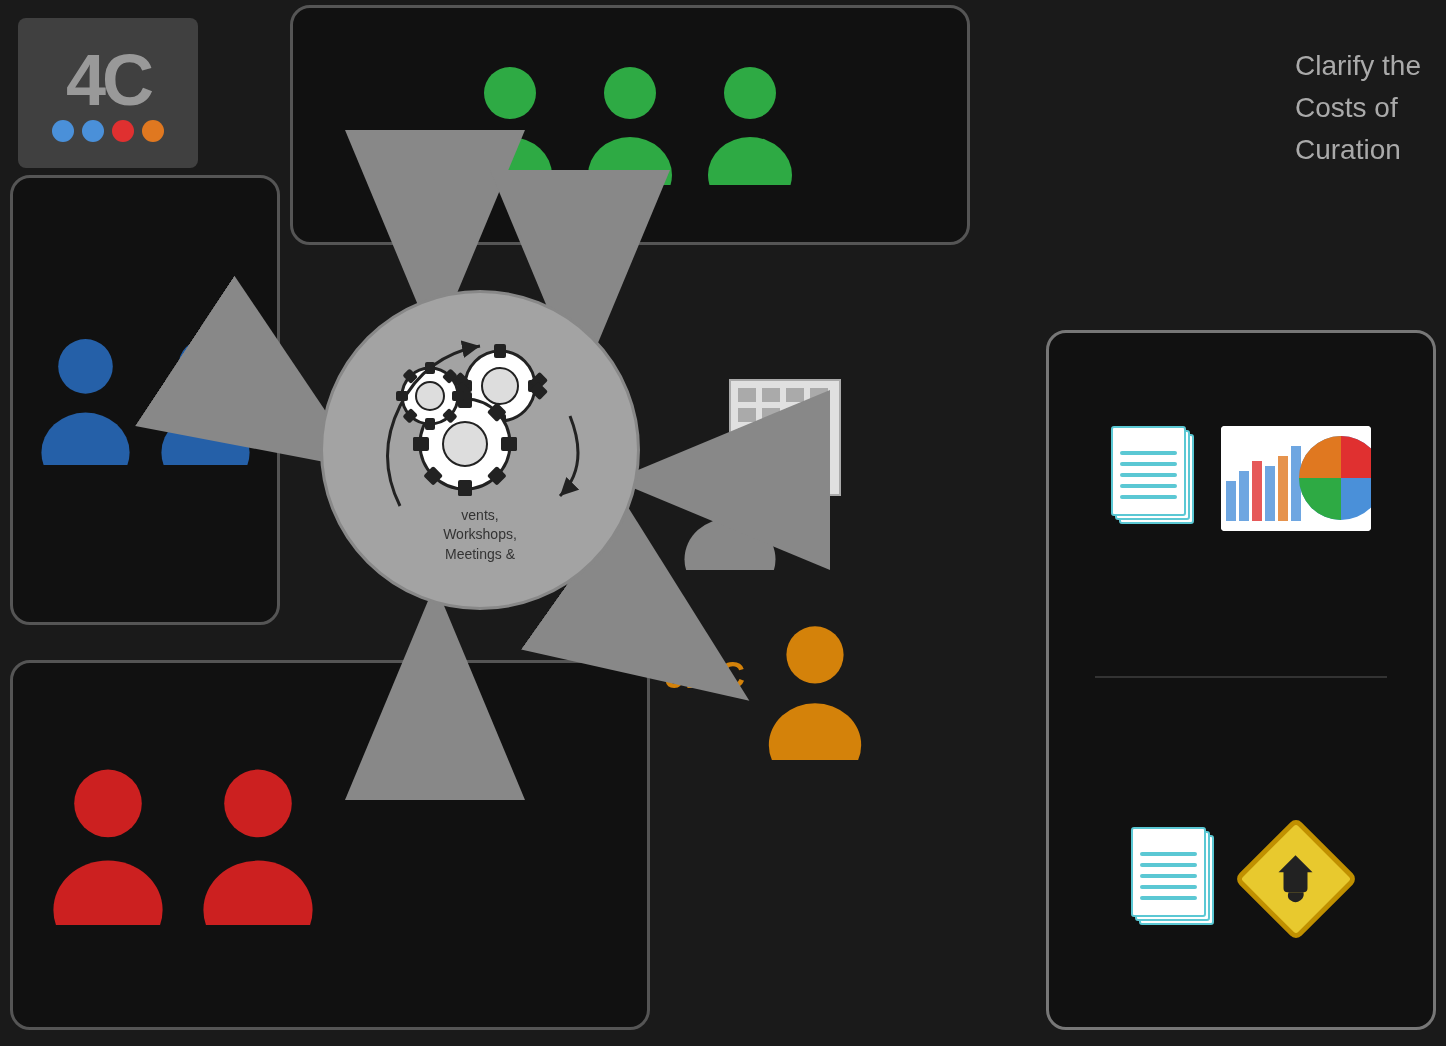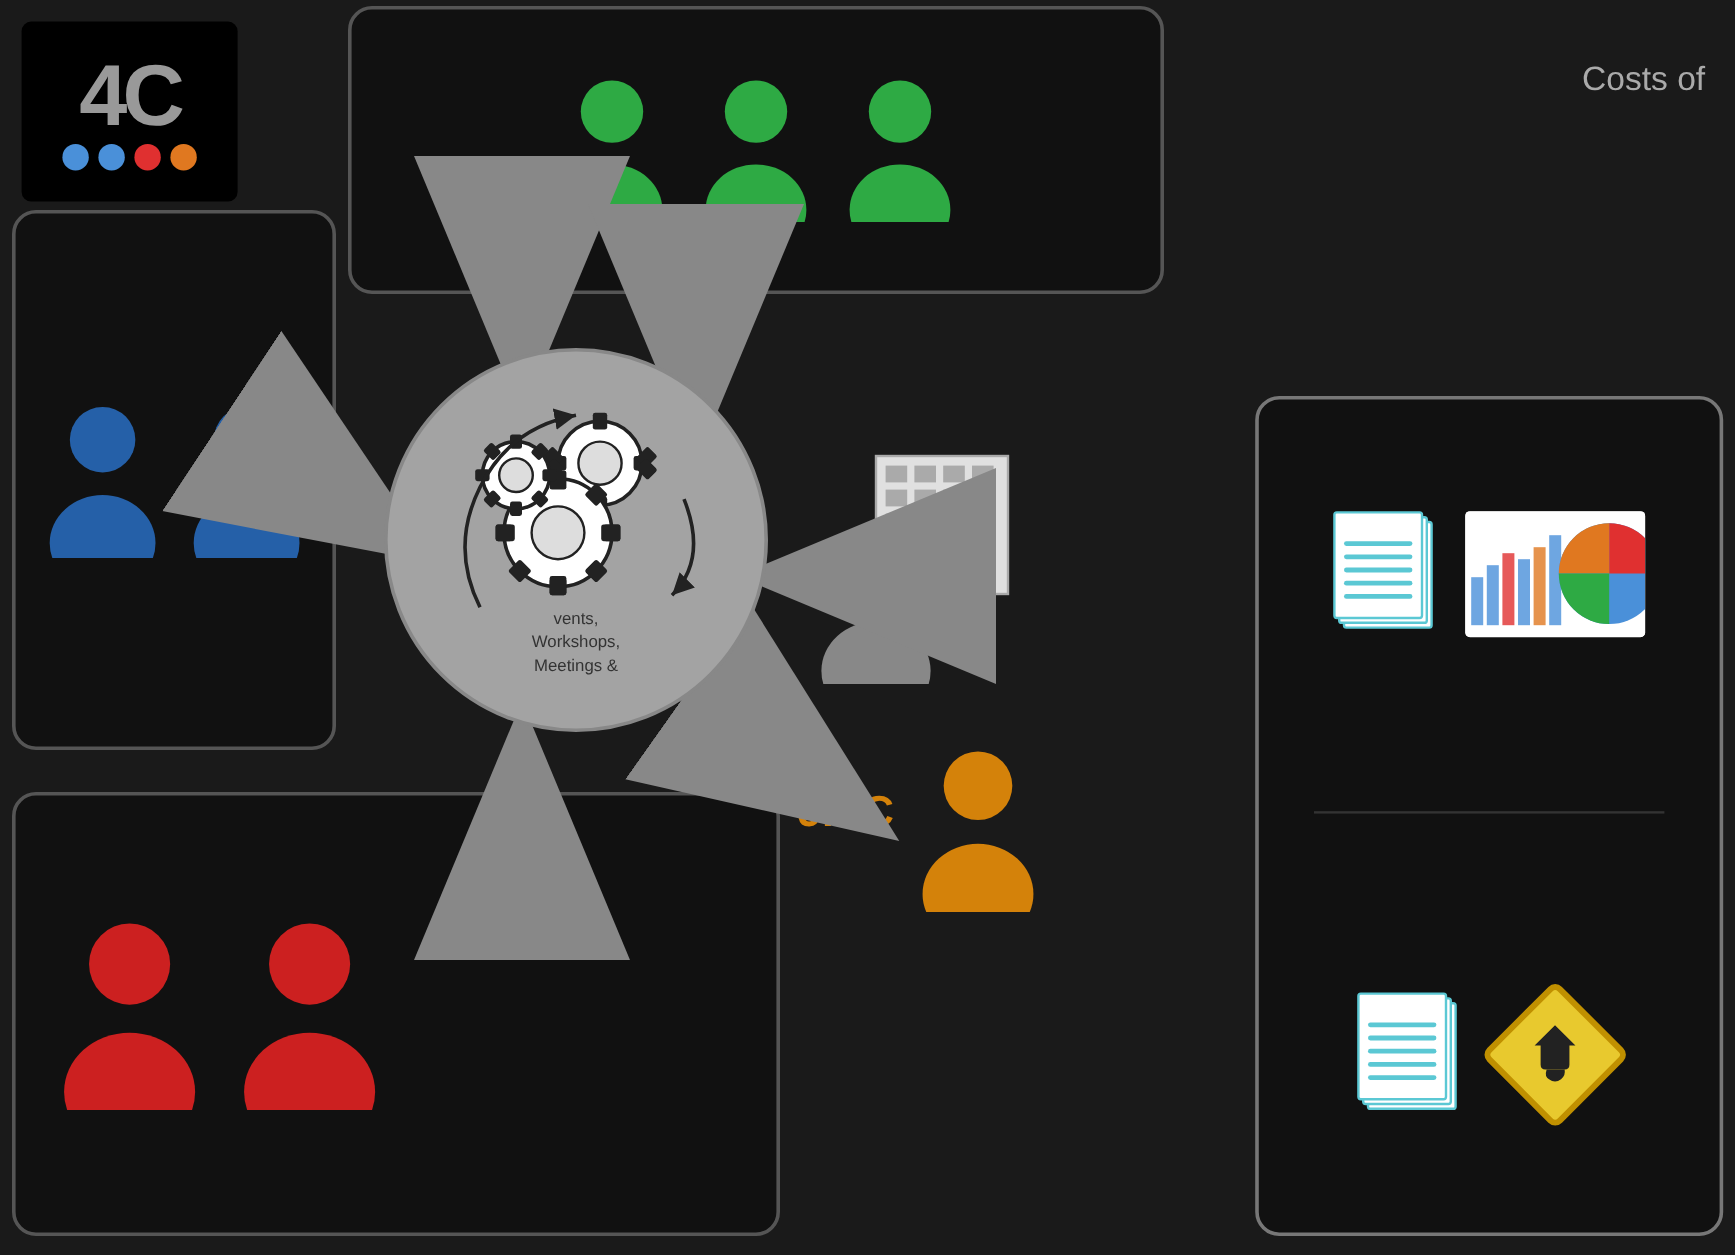--- a/index.html
+++ b/index.html
@@ -12,21 +12,21 @@
       overflow: hidden;
     }
 
     
     .logo-box {
       position: absolute;
       top: 18px;
       left: 18px;
       width: 180px;
       height: 150px;
-      background: #000000;
+      background: #404040;
       border-radius: 8px;
       display: flex;
       flex-direction: column;
       align-items: center;
       justify-content: center;
     }
     .logo-4c {
       font-size: 72px;
       font-weight: bold;
       color: #999;
@@ -205,21 +205,23 @@
   <div class="logo-4c" style="color:#999; font-size:72px; font-weight:bold;">4C</div>
   <div class="logo-dots">
     <div class="logo-dot" style="background:#4a90d9;"></div>
     <div class="logo-dot" style="background:#4a90d9;"></div>
     <div class="logo-dot" style="background:#e03030;"></div>
     <div class="logo-dot" style="background:#e07820;"></div>
   </div>
 </div>
 
 <div class="title-text">
+  <div>Clarify the</div>
   <div>Costs of</div>
+  <div>Curation</div>
 </div>
 
 <div class="top-center-box">
 
   <svg width="100" height="120" viewBox="0 0 100 120">
     <circle cx="50" cy="28" r="26" fill="#2eaa44"></circle>
     <ellipse cx="50" cy="110" rx="42" ry="38" fill="#2eaa44"></ellipse>
   </svg>
 
   <svg width="100" height="120" viewBox="0 0 100 120">

